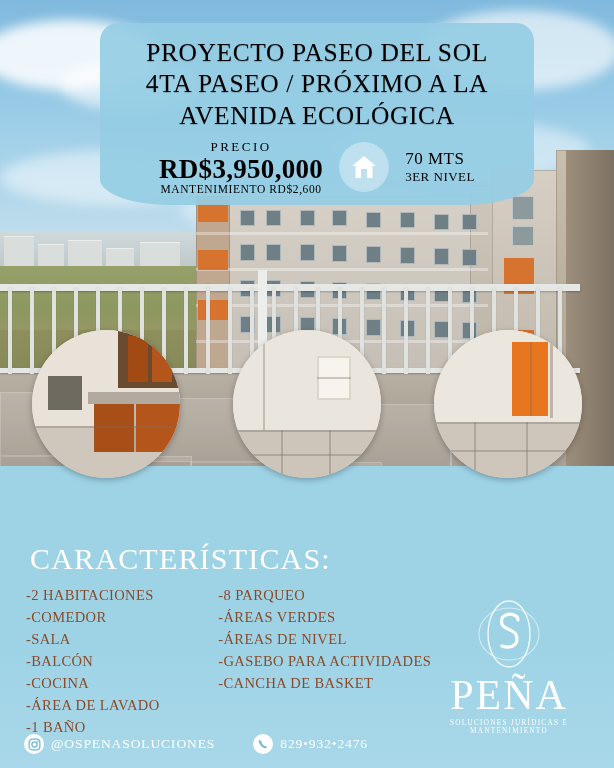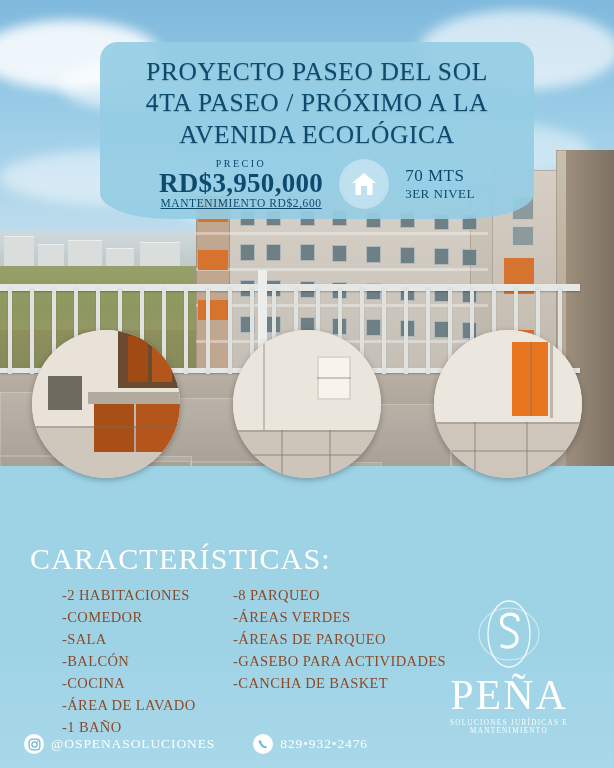--- a/index.html
+++ b/index.html
@@ -126,59 +126,58 @@
     position: absolute;
     top: 270px;
     width: 9px;
     height: 120px;
     background: #eceeeb;
   }
 
   
   .banner {
     position: absolute;
-    left: 100px; top: 42px;
+    left: 100px; top: 23px;
     width: 414px;
     padding: 14px 10px 10px;
     background: rgba(149, 205, 228, 0.92);
     border-radius: 18px 18px 70px 70px / 18px 18px 26px 26px;
     text-align: center;
-    color: #0c4a6e;
+    color: #000000;
   }
   .banner h1 {
     margin: 0;
     font-size: 25.5px;
     line-height: 1.23;
     letter-spacing: .6px;
     font-weight: normal;
     text-shadow: 0 1px 1px rgba(0,0,0,.18);
   }
   .price-wrap {
     margin-top: 8px;
     display: flex;
     align-items: center;
     justify-content: center;
     gap: 18px;
   }
   .price-col { text-align: center; }
   .price-label {
-    font-size: 10px;
+    font-size: 13px;
     letter-spacing: 2.5px;
     text-align: center;
   }
   .price-main {
     font-size: 27px;
     font-weight: bold;
     line-height: 1.05;
     letter-spacing: .3px;
   }
   .price-maint {
     font-size: 11.5px;
     letter-spacing: .6px;
-    text-decoration: underline;
   }
   .house-badge {
     width: 46px; height: 46px;
     border-radius: 50%;
     background: #bfe0ee;
     display: flex; align-items: center; justify-content: center;
     box-shadow: 0 0 0 2px rgba(255,255,255,.35);
   }
   .mts-col { text-align: left; }
   .mts-main { font-size: 17px; letter-spacing: .5px; }
@@ -233,21 +232,21 @@
   }
   .col ul {
     margin: 0; padding: 0; list-style: none;
   }
   .col li {
     font-size: 14.5px;
     line-height: 1.52;
     letter-spacing: .4px;
     white-space: nowrap;
   }
-  .col-a { width: 176px; margin-left: 36px; }
+  .col-a { width: 176px; }
   .col-b { width: 230px; }
 
   
   .logo {
     position: absolute;
     right: 20px; top: 130px;
     width: 170px;
     text-align: center;
     color: #ffffff;
   }
@@ -454,21 +453,21 @@
           <li>-BALCÓN</li>
           <li>-COCINA</li>
           <li>-ÁREA DE LAVADO</li>
           <li>-1 BAÑO</li>
         </ul>
       </div>
       <div class="col col-b">
         <ul>
           <li>-8 PARQUEO</li>
           <li>-ÁREAS VERDES</li>
-          <li>-ÁREAS DE PARQUEO</li>
+          <li>-ÁREAS DE NIVEL</li>
           <li>-GASEBO PARA ACTIVIDADES</li>
           <li>-CANCHA DE BASKET</li>
         </ul>
       </div>
     </div>
 
     <div class="logo">
       <div class="logo-mark">
         <svg width="76" height="76" viewBox="0 0 76 76" aria-hidden="true">
           <ellipse cx="38" cy="38" rx="21" ry="33" fill="none" stroke="#ffffff" stroke-width="1.4" opacity="0.85"></ellipse>

